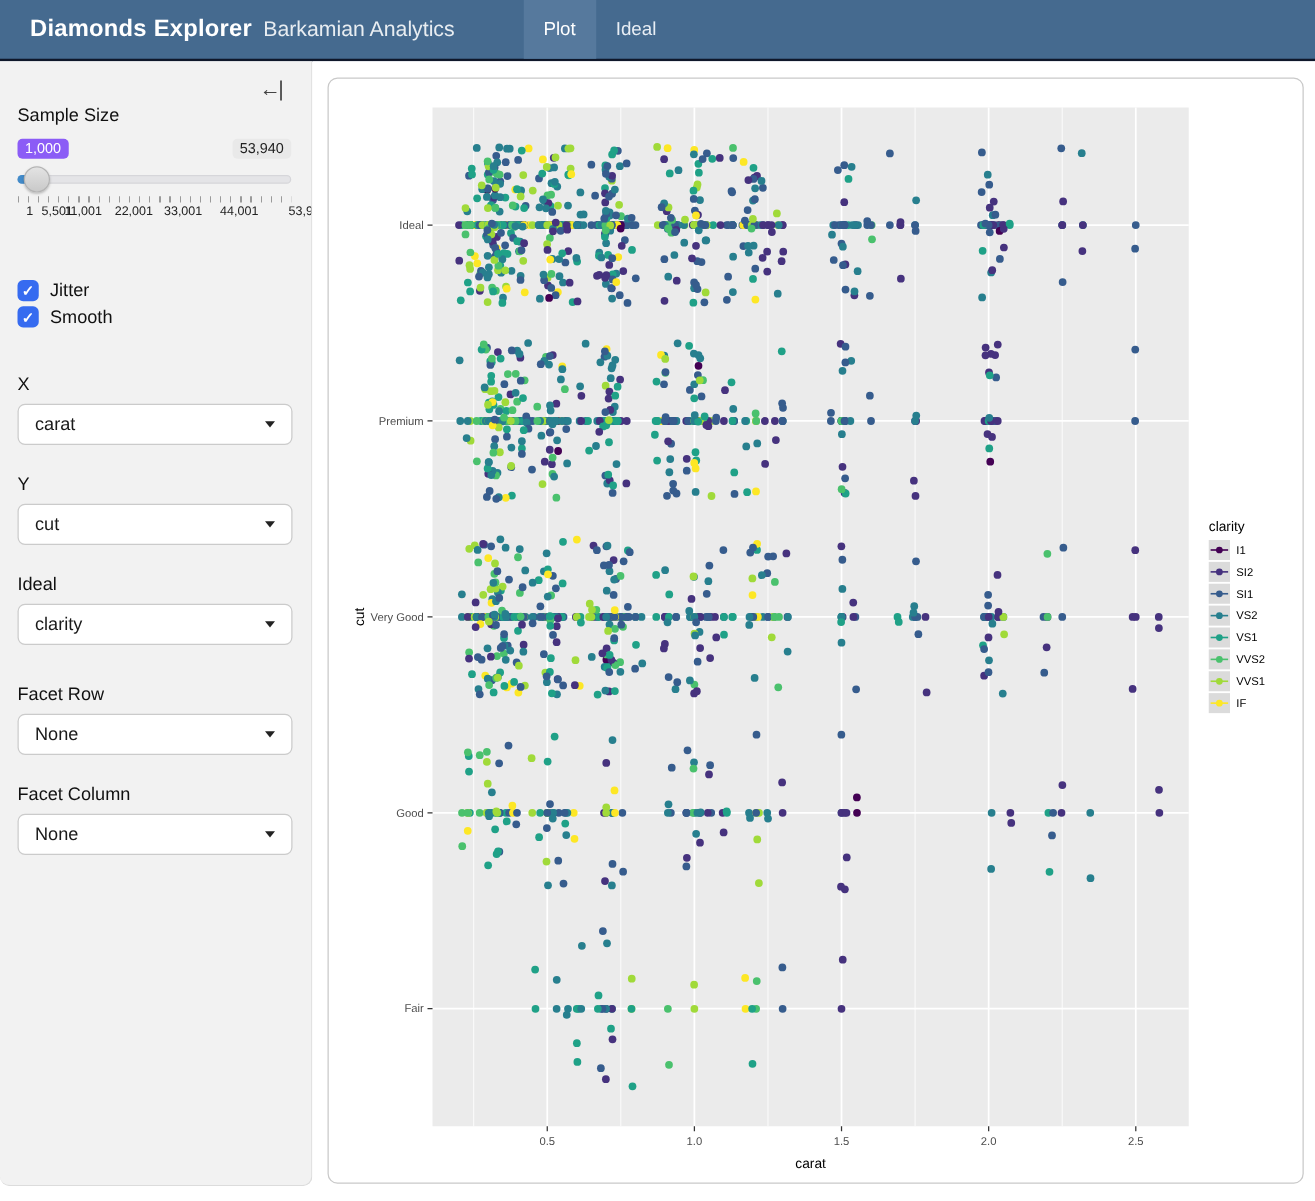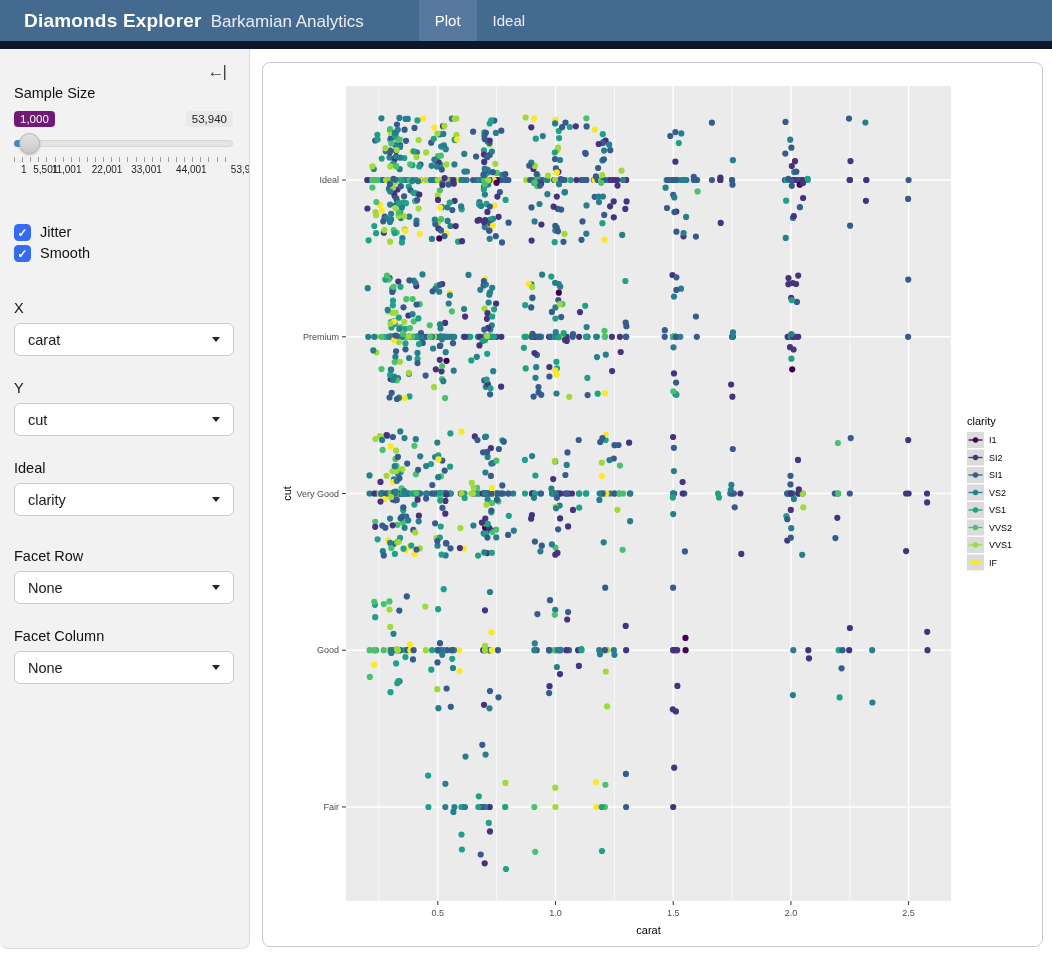--- a/index.html
+++ b/index.html
@@ -1,19 +1,19 @@
 <!DOCTYPE html>
 <html><head>
 <meta charset="utf-8">
 <style>
   * { box-sizing: border-box; margin: 0; padding: 0; }
   html,body { width:1052px; height:961px; background:#fff; font-family:"Liberation Sans", sans-serif; overflow:hidden; }
 
   
-  .navbar { height:49px; background:#456a8f; border-bottom:8px solid #0f172a; display:flex; align-items:center; padding-left:24px; }
+  .navbar { height:49px; background:#456a8f; border-bottom:2px solid #0f172a; display:flex; align-items:center; padding-left:24px; }
   .brand { display:flex; align-items:baseline; }
   .brand-title { color:#fff; font-size:19px; font-weight:700; letter-spacing:.2px; }
   .brand-sub { color:rgba(255,255,255,.88); font-size:17px; margin-left:9px; }
   .nav-tabs { display:flex; margin-left:55px; height:100%; }
   .nav-tab { height:100%; display:flex; align-items:center; padding:16px 16px; font-size:15px; color:#e8eef5; cursor:pointer; }
   .nav-tab.active { background:#56799d; color:#fff; }
 
   
   .app { display:flex; height:900px; }
   .sidebar { width:250px; background:#f2f2f2; border-right:1px solid #dcdcdc; border-bottom:1px solid #dcdcdc;
@@ -21,33 +21,33 @@
   .main { flex:1; padding:13px 9px 0 12px; background:#fff; }
   .card { width:781px; height:885px; border:1px solid #c9c9c9; border-radius:8px; background:#fff; overflow:hidden; }
 
   
   .collapse-toggle { position:absolute; top:13px; right:24px; font-size:17px; color:#444; cursor:pointer; letter-spacing:-2px; }
   .ctl-label { font-size:14.5px; color:#111; }
   .sample-label { margin-top:24px; }
 
   .slider { margin-top:9px; width:219px; }
   .slider-badges { display:flex; justify-content:space-between; align-items:center; height:18px; }
-  .badge-from { background:#701a75; color:#fff; font-size:11.5px; padding:2px 6px; border-radius:4px; }
+  .badge-from { background:#8b5cf6; color:#fff; font-size:11.5px; padding:2px 6px; border-radius:4px; }
   .badge-max { background:#e9e9e9; color:#222; font-size:11.5px; padding:2px 6px; border-radius:4px; }
   .track-wrap { position:relative; height:24px; margin-top:4px; }
   .track { position:absolute; left:0; right:0; top:8px; height:7px; background:#e4e4e7; border:1px solid #d6d6da; border-radius:5px; }
   .track-fill { position:absolute; left:0; top:8px; height:7px; width:18px; background:#428bca; border-radius:5px 0 0 5px; }
   .handle { position:absolute; left:5px; top:1px; width:21px; height:21px; border-radius:50%;
             background:linear-gradient(#e3e3e3,#c9c9c9); border:1px solid #b3b3b3; box-shadow:0 1px 2px rgba(0,0,0,.25); cursor:grab; }
   .slider-grid { height:5px; margin-top:1px;
             background:repeating-linear-gradient(to right,#9a9a9a 0 1px,transparent 1px 8.1px); }
   .slider-grid-labels { position:relative; height:14px; margin-top:2px; font-size:10px; color:#222; }
   .slider-grid-labels span { position:absolute; transform:translateX(-50%); white-space:nowrap; }
 
-  .chk-row { display:flex; cursor:pointer; }
+  .chk-row { display:flex; align-items:center; cursor:pointer; }
   .chk-jitter { margin-top:46px; }
   .chk-smooth { margin-top:4px; }
   .chk-box { width:17px; height:17px; border-radius:4.5px; background:#366bf0; position:relative; flex:none; }
   .chk-box::after { content:"✓"; position:absolute; left:0; top:0; width:17px; height:17px; color:#fff; font-size:12px;
                     font-weight:700; display:flex; align-items:center; justify-content:center; }
   .chk-label { font-size:14.5px; color:#111; margin-left:9px; }
 
   .sel-group { margin-top:24px; }
   .sel-group.first { margin-top:38px; }
   .sel-group.gap-big { margin-top:32px; }

